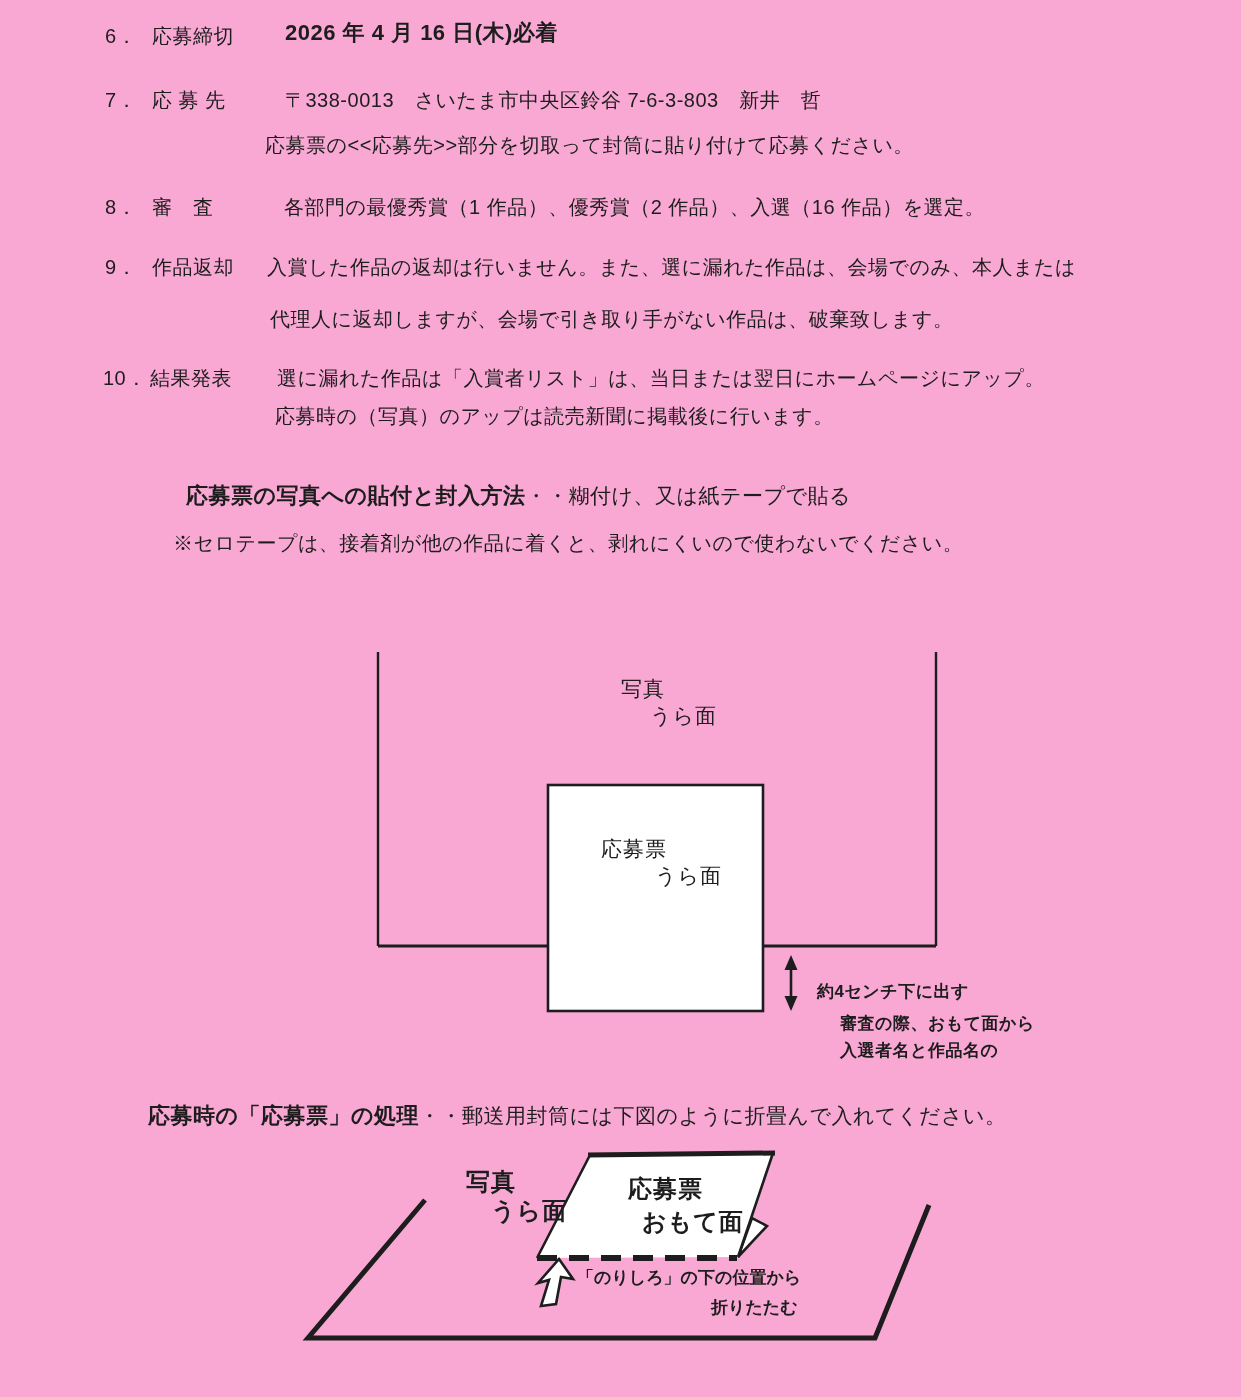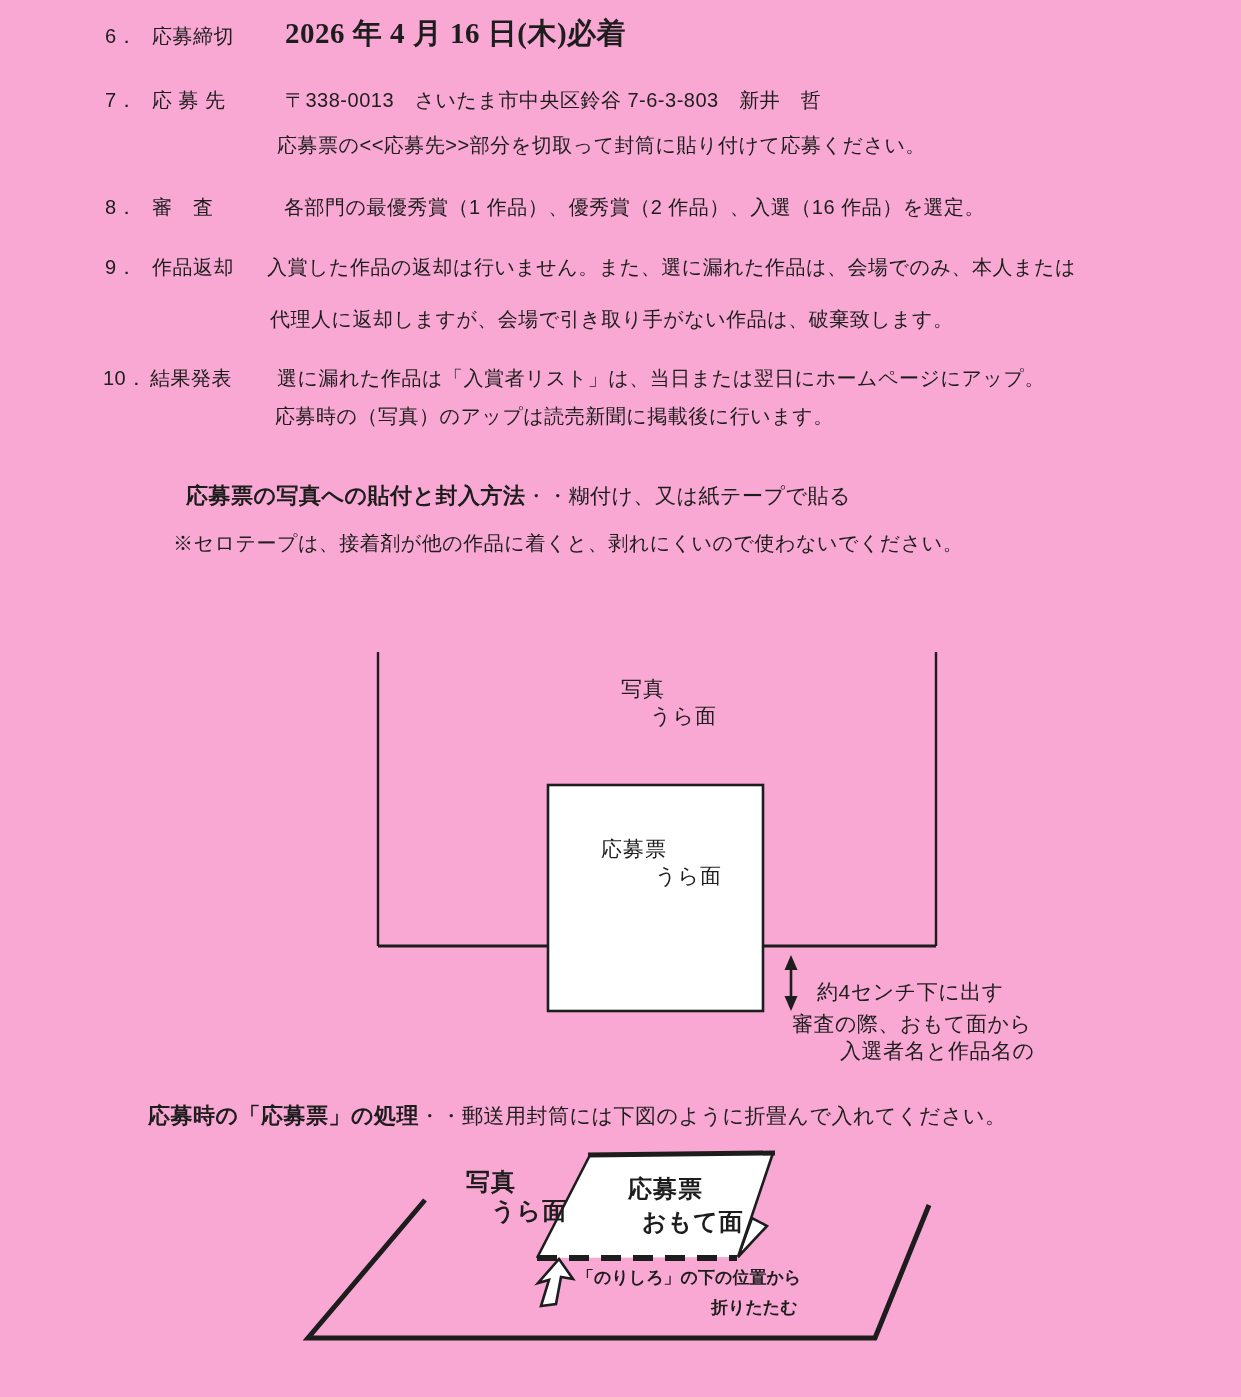--- a/index.html
+++ b/index.html
@@ -8,40 +8,40 @@
     width: 1241px;
     height: 1397px;
     background: #f9a8d4;
     color: #1d1d1d;
     font-family: "Liberation Sans", sans-serif;
     overflow: hidden;
   }
   .t { position: absolute; font-size: 20px; line-height: 24px; letter-spacing: 0.5px; white-space: pre; }
   .num { display: inline-block; width: 47px; }
   .bold { font-weight: 700; }
-  .big { font-size: 29px; font-family: Liberation Serif, serif; }
+  .big { font-size: 22px; }
   .heading-bold { font-weight: 700; font-size: 22px; }
   .heading-rest { font-weight: 400; font-size: 21px; }
   .d1label { font-size: 21px; font-weight: 500; letter-spacing: 1px; }
-  .d1note  { font-size: 21px; font-weight: 400; letter-spacing: 0.5px; }
+  .d1note  { font-size: 17px; font-weight: 700; letter-spacing: 0.5px; }
   .d2label { font-size: 24px; font-weight: 600; letter-spacing: 1px; }
   .d2note  { font-size: 17px; font-weight: 700; letter-spacing: 0px; }
   svg.overlay { position: absolute; left: 0; top: 0; width: 1241px; height: 1397px; }
 </style>
 </head>
 <body>
 
 <div class="page">
 
   <div class="t" style="left:105px; top:24px;"><span class="num">6．</span><span>応募締切</span></div>
   <div class="t bold big" style="left:285px; top:21px;">2026 年 4 月 16 日(木)必着</div>
 
   <div class="t" style="left:105px; top:88px;"><span class="num">7．</span><span>応 募 先</span></div>
   <div class="t" style="left:285px; top:88px;">〒338-0013　さいたま市中央区鈴谷 7-6-3-803　新井　哲</div>
-  <div class="t" style="left:277px; top:133px;">応募票の&lt;&lt;応募先&gt;&gt;部分を切取って封筒に貼り付けて応募ください。</div>
+  <div class="t" style="left:265px; top:133px;">応募票の&lt;&lt;応募先&gt;&gt;部分を切取って封筒に貼り付けて応募ください。</div>
 
   <div class="t" style="left:105px; top:195px;"><span class="num">8．</span><span>審　査</span></div>
   <div class="t" style="left:284px; top:195px;">各部門の最優秀賞（1 作品）、優秀賞（2 作品）、入選（16 作品）を選定。</div>
 
   <div class="t" style="left:105px; top:255px;"><span class="num">9．</span><span>作品返却</span></div>
   <div class="t" style="left:267px; top:255px;">入賞した作品の返却は行いません。また、選に漏れた作品は、会場でのみ、本人または</div>
   <div class="t" style="left:270px; top:307px;">代理人に返却しますが、会場で引き取り手がない作品は、破棄致します。</div>
 
   <div class="t" style="left:103px; top:366px;"><span class="num">10．</span><span>結果発表</span></div>
   <div class="t" style="left:277px; top:366px;">選に漏れた作品は「入賞者リスト」は、当日または翌日にホームページにアップ。</div>
@@ -76,21 +76,21 @@
       <line x1="537" y1="1258" x2="737" y2="1258" stroke="#1d1d1d" stroke-width="6" stroke-dasharray="20 12"></line>
       <polygon points="559,1259 573,1279 561,1277 556,1304 541,1306 549,1280 538,1283" fill="#ffffff" stroke="#1d1d1d" stroke-width="2.6"></polygon>
     </g>
   </svg>
 
   <div class="t d1label" style="left:621px; top:677px;">写真</div>
   <div class="t d1label" style="left:650px; top:704px;">うら面</div>
   <div class="t d1label" style="left:601px; top:837px;">応募票</div>
   <div class="t d1label" style="left:655px; top:864px;">うら面</div>
   <div class="t d1note" style="left:817px; top:980px;">約4センチ下に出す</div>
-  <div class="t d1note" style="left:792px; top:1012px;">審査の際、おもて面から</div>
+  <div class="t d1note" style="left:840px; top:1012px;">審査の際、おもて面から</div>
   <div class="t d1note" style="left:840px; top:1039px;">入選者名と作品名の</div>
 
   <div class="t" style="left:148px; top:1104px;"><span class="heading-bold">応募時の「応募票」の処理</span><span class="heading-rest">・・郵送用封筒には下図のように折畳んで入れてください。</span></div>
 
   <div class="t d2label" style="left:466px; top:1170px;">写真</div>
   <div class="t d2label" style="left:491px; top:1199px;">うら面</div>
   <div class="t d2label" style="left:628px; top:1177px;">応募票</div>
   <div class="t d2label" style="left:642px; top:1210px;">おもて面</div>
   <div class="t d2note" style="left:577px; top:1266px;">「のりしろ」の下の位置から</div>
   <div class="t d2note" style="left:711px; top:1296px;">折りたたむ</div>

